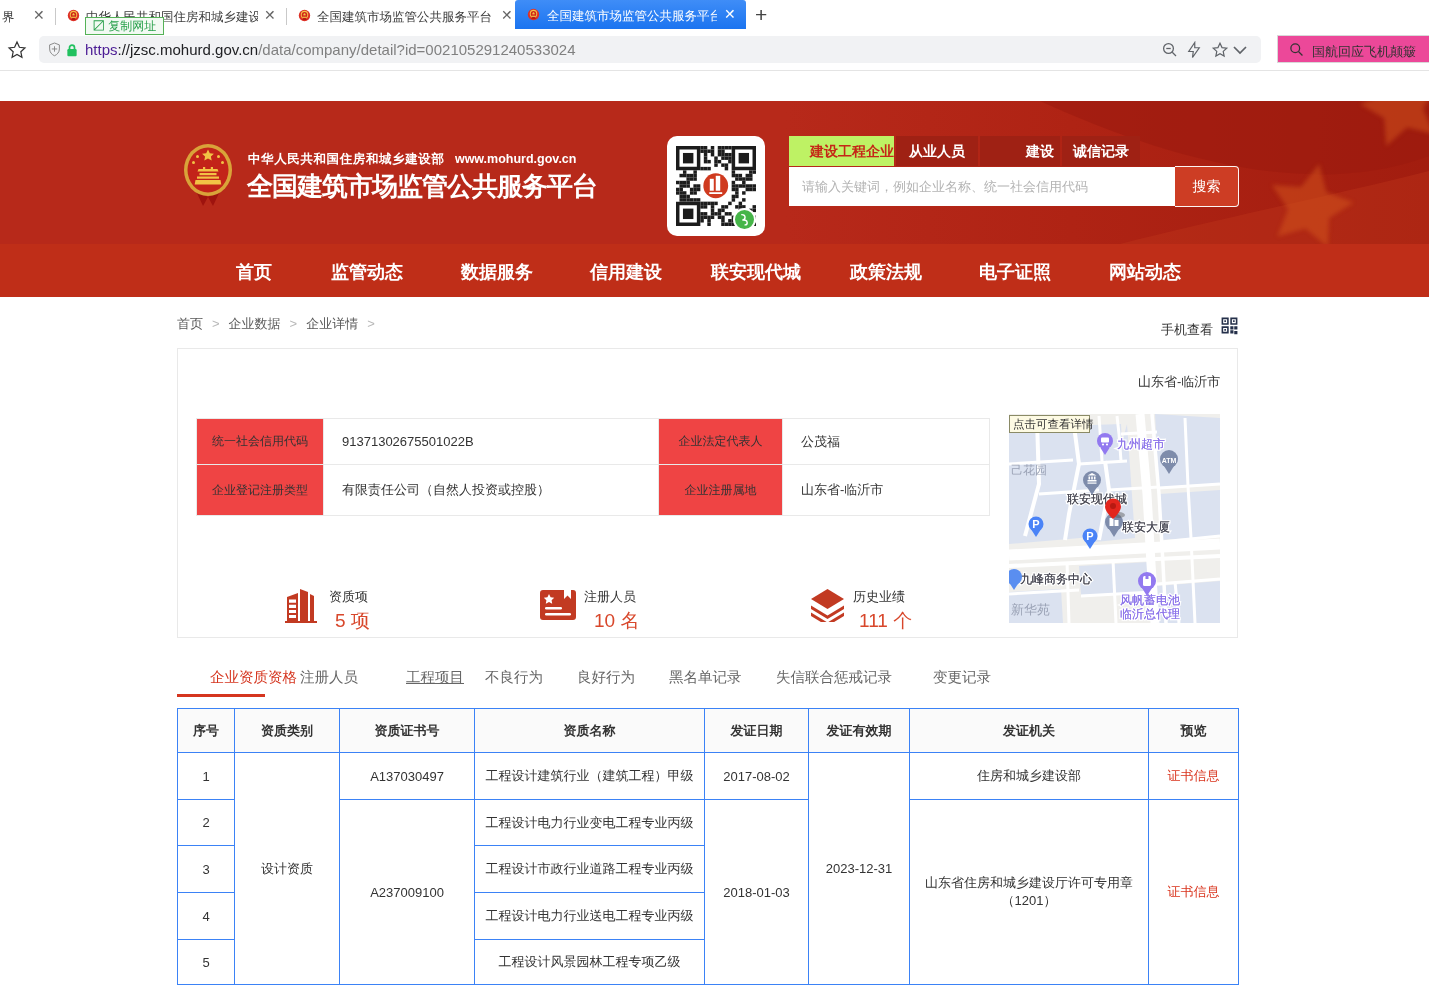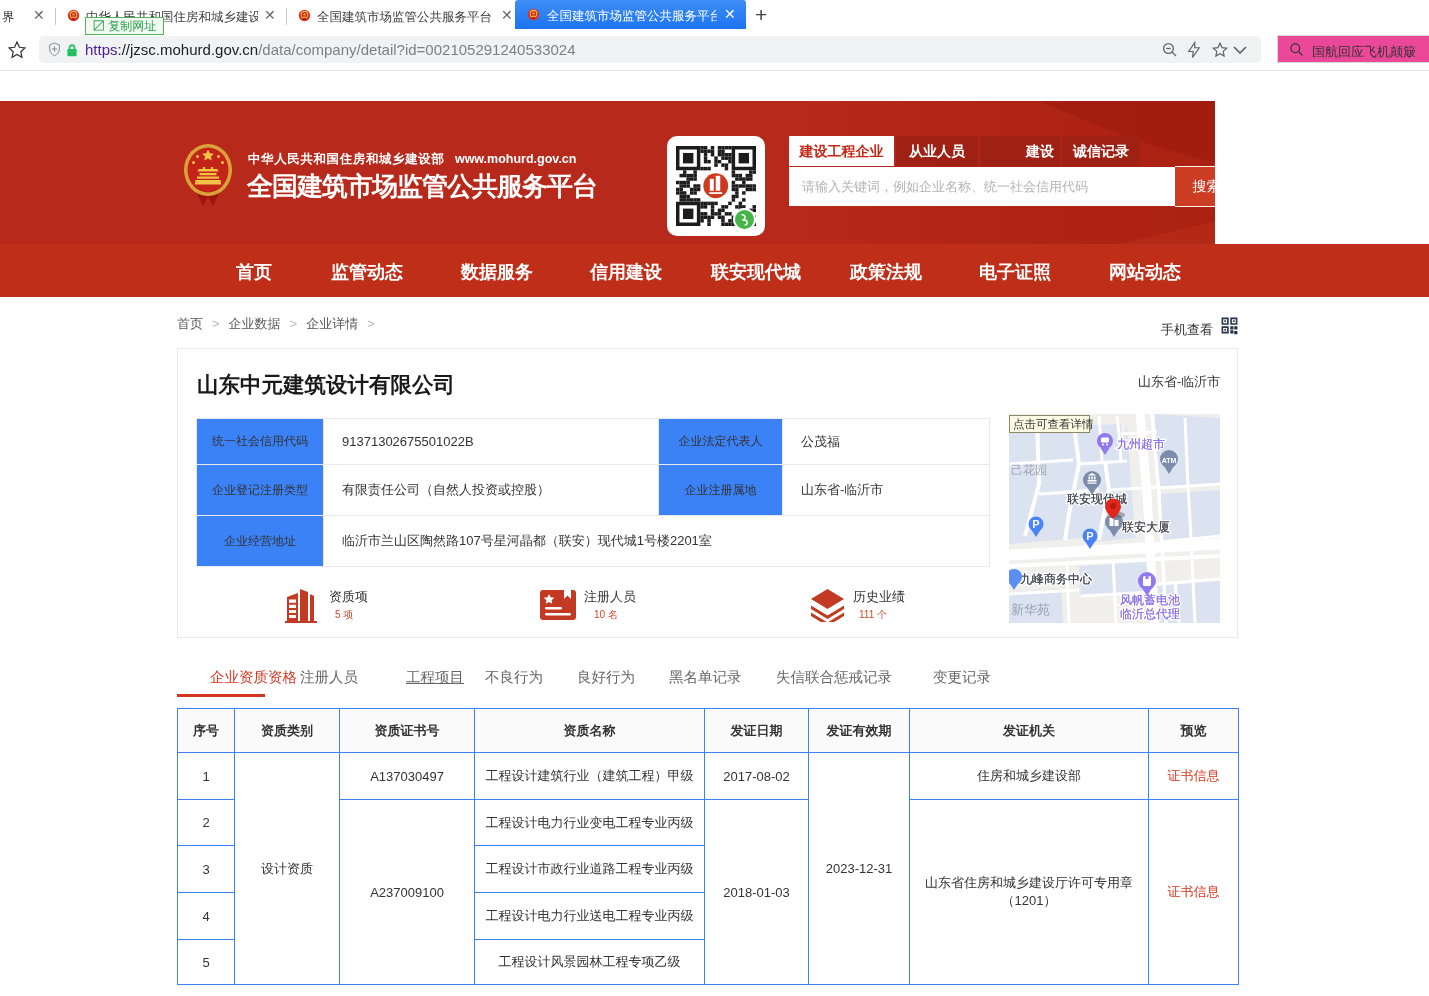--- a/index.html
+++ b/index.html
@@ -18,51 +18,51 @@
 #plusbtn { position:absolute; left:755px; top:3px; font-size:21px; color:#444; font-weight:300; }
 .favicon { position:absolute; width:13px; height:13px; }
 #tooltip { position:absolute; left:85px; top:17px; width:79px; height:18px; background:#f2faf3;
   border:1px solid #54b257; color:#2ba14d; font-size:12px; line-height:16px; text-align:center; z-index:5; }
 #toolbar { position:absolute; left:0; top:33px; width:1429px; height:32px; background:#fff; }
 #urlbar { position:absolute; left:39px; top:3px; width:1222px; height:27px; background:#f1f2f4; border-radius:5px; }
 #urltext { position:absolute; left:46px; top:5px; font-size:15px; color:#202124; white-space:nowrap; }
 #sbox { position:absolute; left:1277px; top:2px; width:184px; height:28px; background:#ec4899; border:1px solid #d8d8d8; }
 
 
-#banner { position:absolute; left:0; top:101px; width:1215px; height:143px;
+#banner { position:absolute; left:0; top:101px; width:1429px; height:143px;
   background:#b7291a; overflow:hidden; }
 #nav { position:absolute; left:0; top:244px; width:1429px; height:53px; background:#bf2e18; overflow:hidden; }
 .navitem { position:absolute; top:16px; color:#fff; font-size:18px; font-weight:bold; transform:translateX(-50%); white-space:nowrap; }
 #sitetitle1 { position:absolute; left:248px; top:50px; color:#fff; font-size:12.5px; font-weight:bold; }
 #sitetitle2 { position:absolute; left:247px; top:68px; color:#fff; font-size:26px; font-weight:bold; letter-spacing:-1px; }
 #qrbox { position:absolute; left:667px; top:35px; width:98px; height:100px; background:#fff; border-radius:10px; }
 .stab { position:absolute; top:35px; height:30px; color:#fff; font-size:14px; font-weight:bold; text-align:center;
   line-height:30px; background:#9f2114; }
-#stab0 { left:789px; width:105px; background:#ffffff; color:#c52717; }
+#stab0 { left:789px; width:105px; background:#bef264; color:#c52717;text-align:right; }
 #searchinput { position:absolute; left:789px; top:66px; width:386px; height:39px; background:#fff;
   font-size:13px; color:#b3b3b3; line-height:39px; padding-left:13px; }
 #searchbtn { position:absolute; left:1175px; top:65px; width:64px; height:41px; background:#cd3d24;
   color:#fff; font-size:14px; text-align:center; line-height:39px; border-radius:0 4px 4px 0;
   border:1px solid rgba(255,255,255,0.95); border-left:none; }
 
 
 #crumbs { position:absolute; left:177px; top:315px; font-size:13px; color:#5a5a5a; }
 #crumbs .sep { color:#b8b8b8; margin:0 9px; }
 #mobilelook { position:absolute; left:1161px; top:321px; font-size:13px; color:#333; }
 #card { position:absolute; left:177px; top:348px; width:1061px; height:290px;
   border:1px solid #e9e9e9; background:#fff; }
 #cname { position:absolute; left:19px; top:21px; font-size:21.5px; font-weight:bold; color:#1a1a1a; }
 #cregion { position:absolute; left:960px; top:24px; font-size:13px; color:#333; }
 table.info { position:absolute; left:18px; top:69px; border-collapse:collapse; table-layout:fixed; }
 table.info td { border:1px solid #e9e9e9; font-size:13px; color:#333; }
-table.info td.lb { background:#3b82f6; text-align:center; font-size:12px; }
+table.info td.lb { background:#ef4444; text-align:center; font-size:12px; }
 table.info td.vl { padding-left:18px; }
 .stat { position:absolute; top:239px; }
 .stat .lab { font-size:13px; color:#333; }
-.stat .num { font-size:10px; color:#d8472b; margin-top:2px; }
+.stat .num { font-size:19px; color:#d8472b; margin-top:2px; }
 #map { position:absolute; left:831px; top:65px; width:211px; height:209px; }
 
 
 #sectabs { position:absolute; left:177px; top:668px; width:1061px; font-size:14.5px; }
 #sectabs span { color:#666; }
 #sectabs .act { color:#d5351f;margin-left:33px; }
 
 
 table.big { position:absolute; left:177px; top:708px; border-collapse:collapse; table-layout:fixed; }
 table.big td, table.big th { border:1px solid #3b82f6; font-size:13px; color:#333;
@@ -399,45 +399,40 @@
     <div class="navitem" style="left:1145px;">网站动态</div>
   </div>
 
   <div id="crumbs">首页<span class="sep">&gt;</span>企业数据<span class="sep">&gt;</span>企业详情<span class="sep">&gt;</span></div>
   <div id="mobilelook">手机查看</div>
   <svg class="abs" style="left:1220px; top:316px;" width="19" height="19" viewBox="0 0 24 24" fill="#25304a">
       <path d="M2 2h9v9H2zm2 2v5h5V4zm1.5 1.5h2v2h-2zM13 2h9v9h-9zm2 2v5h5V4zm1.5 1.5h2v2h-2zM2 13h9v9H2zm2 2v5h5v-5zm1.5 1.5h2v2h-2zM13 13h4v4h-4zm5 0h4v4h-4zm-5 5h4v4h-4zm5 5v-4h4v4z"></path>
     </svg>
 
   <div id="card">
-    <div id="cname">山东中元建筑设计有限公司</div>
     <div id="cregion">山东省-临沂市</div>
     <table class="info">
       <colgroup>
           <col style="width:127px">
           <col style="width:335px">
           <col style="width:124px">
           <col style="width:207px">
         </colgroup>
       <tbody>
           <tr style="height:46px;">
         <td class="lb">统一社会信用代码</td>
             <td class="vl">91371302675501022B</td>
         <td class="lb">企业法定代表人</td>
             <td class="vl">公茂福</td>
       </tr>
       <tr style="height:51px;">
         <td class="lb">企业登记注册类型</td>
             <td class="vl">有限责任公司（自然人投资或控股）</td>
         <td class="lb">企业注册属地</td>
             <td class="vl">山东省-临沂市</td>
-      </tr>
-      <tr style="height:51px;">
-        <td class="lb">企业经营地址</td>
-            <td class="vl" colspan="3">临沂市兰山区陶然路107号星河晶都（联安）现代城1号楼2201室</td>
       </tr>
     </tbody>
       </table>
     <div class="stat" style="left:107px;">
       <svg width="32" height="34" viewBox="0 0 32 34" style="position:absolute; left:0; top:1px;">
           <g fill="#c23a22">
             <path d="M2 8 L13 4 L13 33 L2 33 Z M4 10h7v3H4zm0 5h7v3H4zm0 5h7v3H4zm0 5h7v3H4z" fill="#c23a22"></path>
             <path d="M4 10.5h7v3.2H4zm0 5.2h7v3.2H4zm0 5.2h7v3.2H4zm0 5.2h7v2.9H4z" fill="#fff"></path>
             <path d="M15 0 L23 3 L23 33 L15 33 Z"></path>
             <path d="M25 5 L29 7 L29 33 L25 33 Z"></path>

